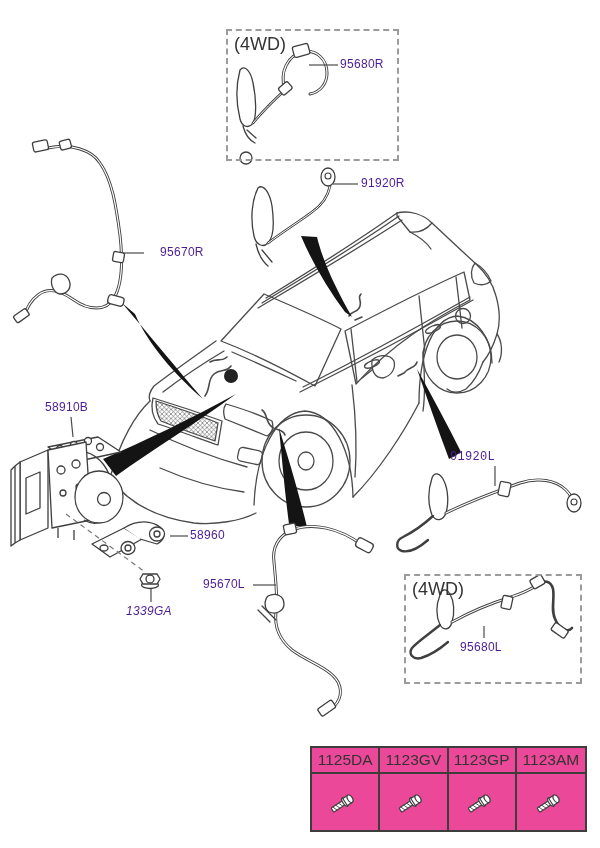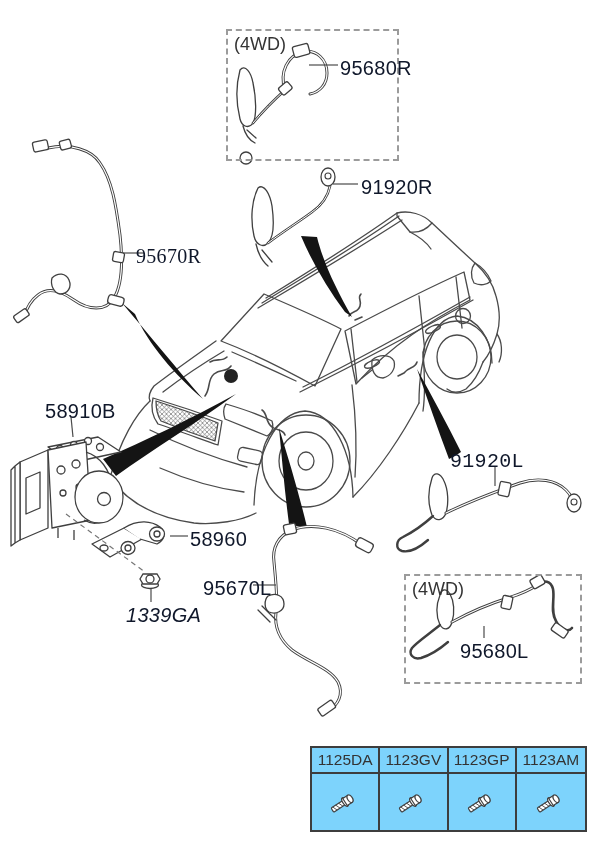--- a/index.html
+++ b/index.html
@@ -1,25 +1,25 @@
 <!DOCTYPE html>
 <html><head>
 <meta charset="utf-8">
 <style>
   html,body{margin:0;padding:0;background:#fff;}
   body{width:600px;height:848px;position:relative;overflow:hidden;
        font-family:"Liberation Sans","DejaVu Sans",sans-serif;color:#333;}
   .stage{position:absolute;left:0;top:0;width:600px;height:848px;}
   svg.art{position:absolute;left:0;top:0;}
-  .part-label{position:absolute;font-size:20px;color:#0f172a;letter-spacing:.3px;white-space:nowrap;}
+  .part-label{position:absolute;font-size:12px;color:#4c1d95;letter-spacing:.3px;white-space:nowrap;}
   .variant-box{position:absolute;border:2px dashed #9b9b9b;box-sizing:border-box;margin-top:8px;}
   .variant-tag{position:absolute;left:6px;top:3px;font-size:18px;color:#343434;}
   .fastener-table{position:absolute;left:310px;top:746px;width:273px;
       display:grid;grid-template-columns:repeat(4,1fr);grid-template-rows:26px 56px;
-      border:2px solid #3d3d3d;background:#7dd3fc;}
+      border:2px solid #3d3d3d;background:#ec4899;}
   .fastener-table .hcell{border-right:2px solid #3d3d3d;border-bottom:2px solid #3d3d3d;
       display:flex;align-items:center;justify-content:center;font-size:15.5px;color:#333;}
   .fastener-table .hcell:nth-child(4){border-right:none;}
   .fastener-table .bcell{border-right:2px solid #3d3d3d;display:flex;align-items:center;justify-content:center;}
   .fastener-table .bcell:last-child{border-right:none;}
 </style>
 </head>
 <body>
 
 <div class="stage">
@@ -235,21 +235,21 @@
 
 <div class="variant-box" style="left:226px;top:21px;width:173px;height:132px;">
   <span class="variant-tag">(4WD)</span>
 </div>
 <div class="variant-box" style="left:404px;top:566px;width:178px;height:110px;">
   <span class="variant-tag">(4WD)</span>
 </div>
 
 <div class="part-label" style="left:340px;top:57px;">95680R</div>
 <div class="part-label" style="left:361px;top:176px;">91920R</div>
-<div class="part-label" style="left:136px;top:245px;font-family:Liberation Serif, serif;">95670R</div>
+<div class="part-label" style="left:160px;top:245px;">95670R</div>
 <div class="part-label" style="left:45px;top:400px;">58910B</div>
 <div class="part-label" style="left:190px;top:528px;">58960</div>
 <div class="part-label" style="left:126px;top:604px;font-style:italic;">1339GA</div>
 <div class="part-label" style="left:203px;top:577px;text-align:center;">95670L</div>
 <div class="part-label" style="left:450px;top:450px;font-family:Liberation Mono, monospace;">91920L</div>
 <div class="part-label" style="left:460px;top:640px;">95680L</div>
 
 <div class="fastener-table">
   <div class="hcell">1125DA</div>
   <div class="hcell">1123GV</div>

